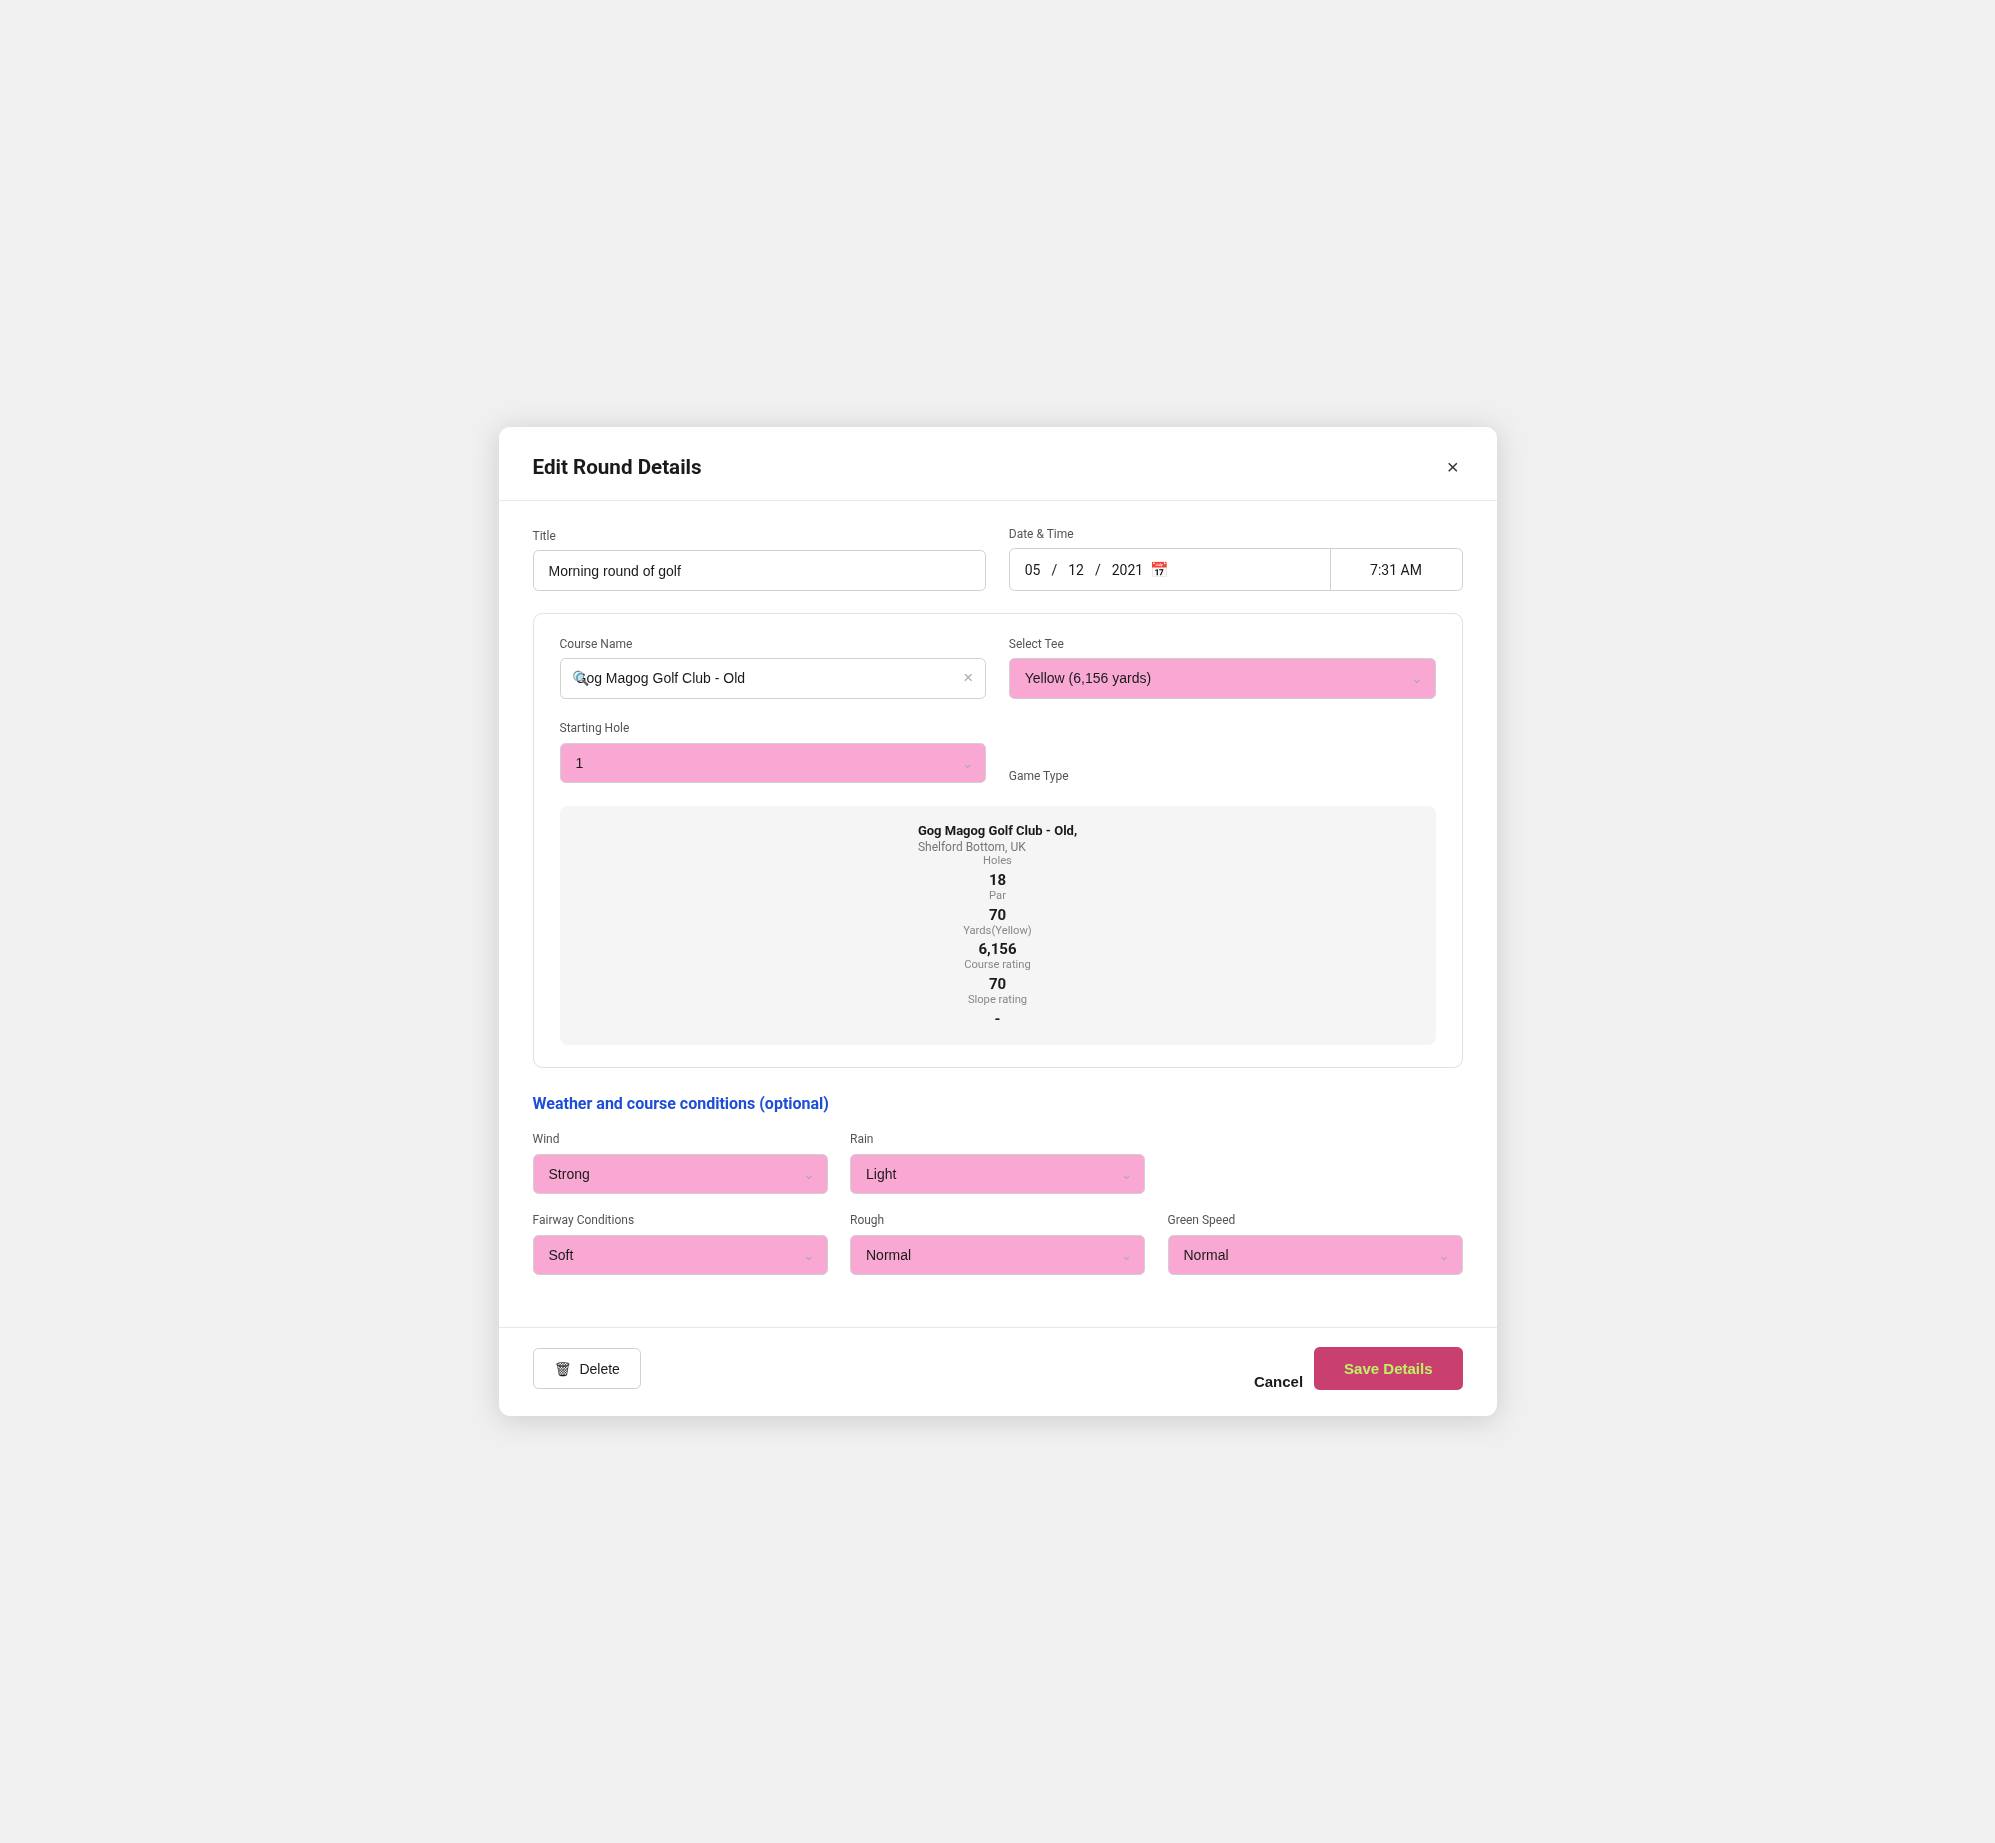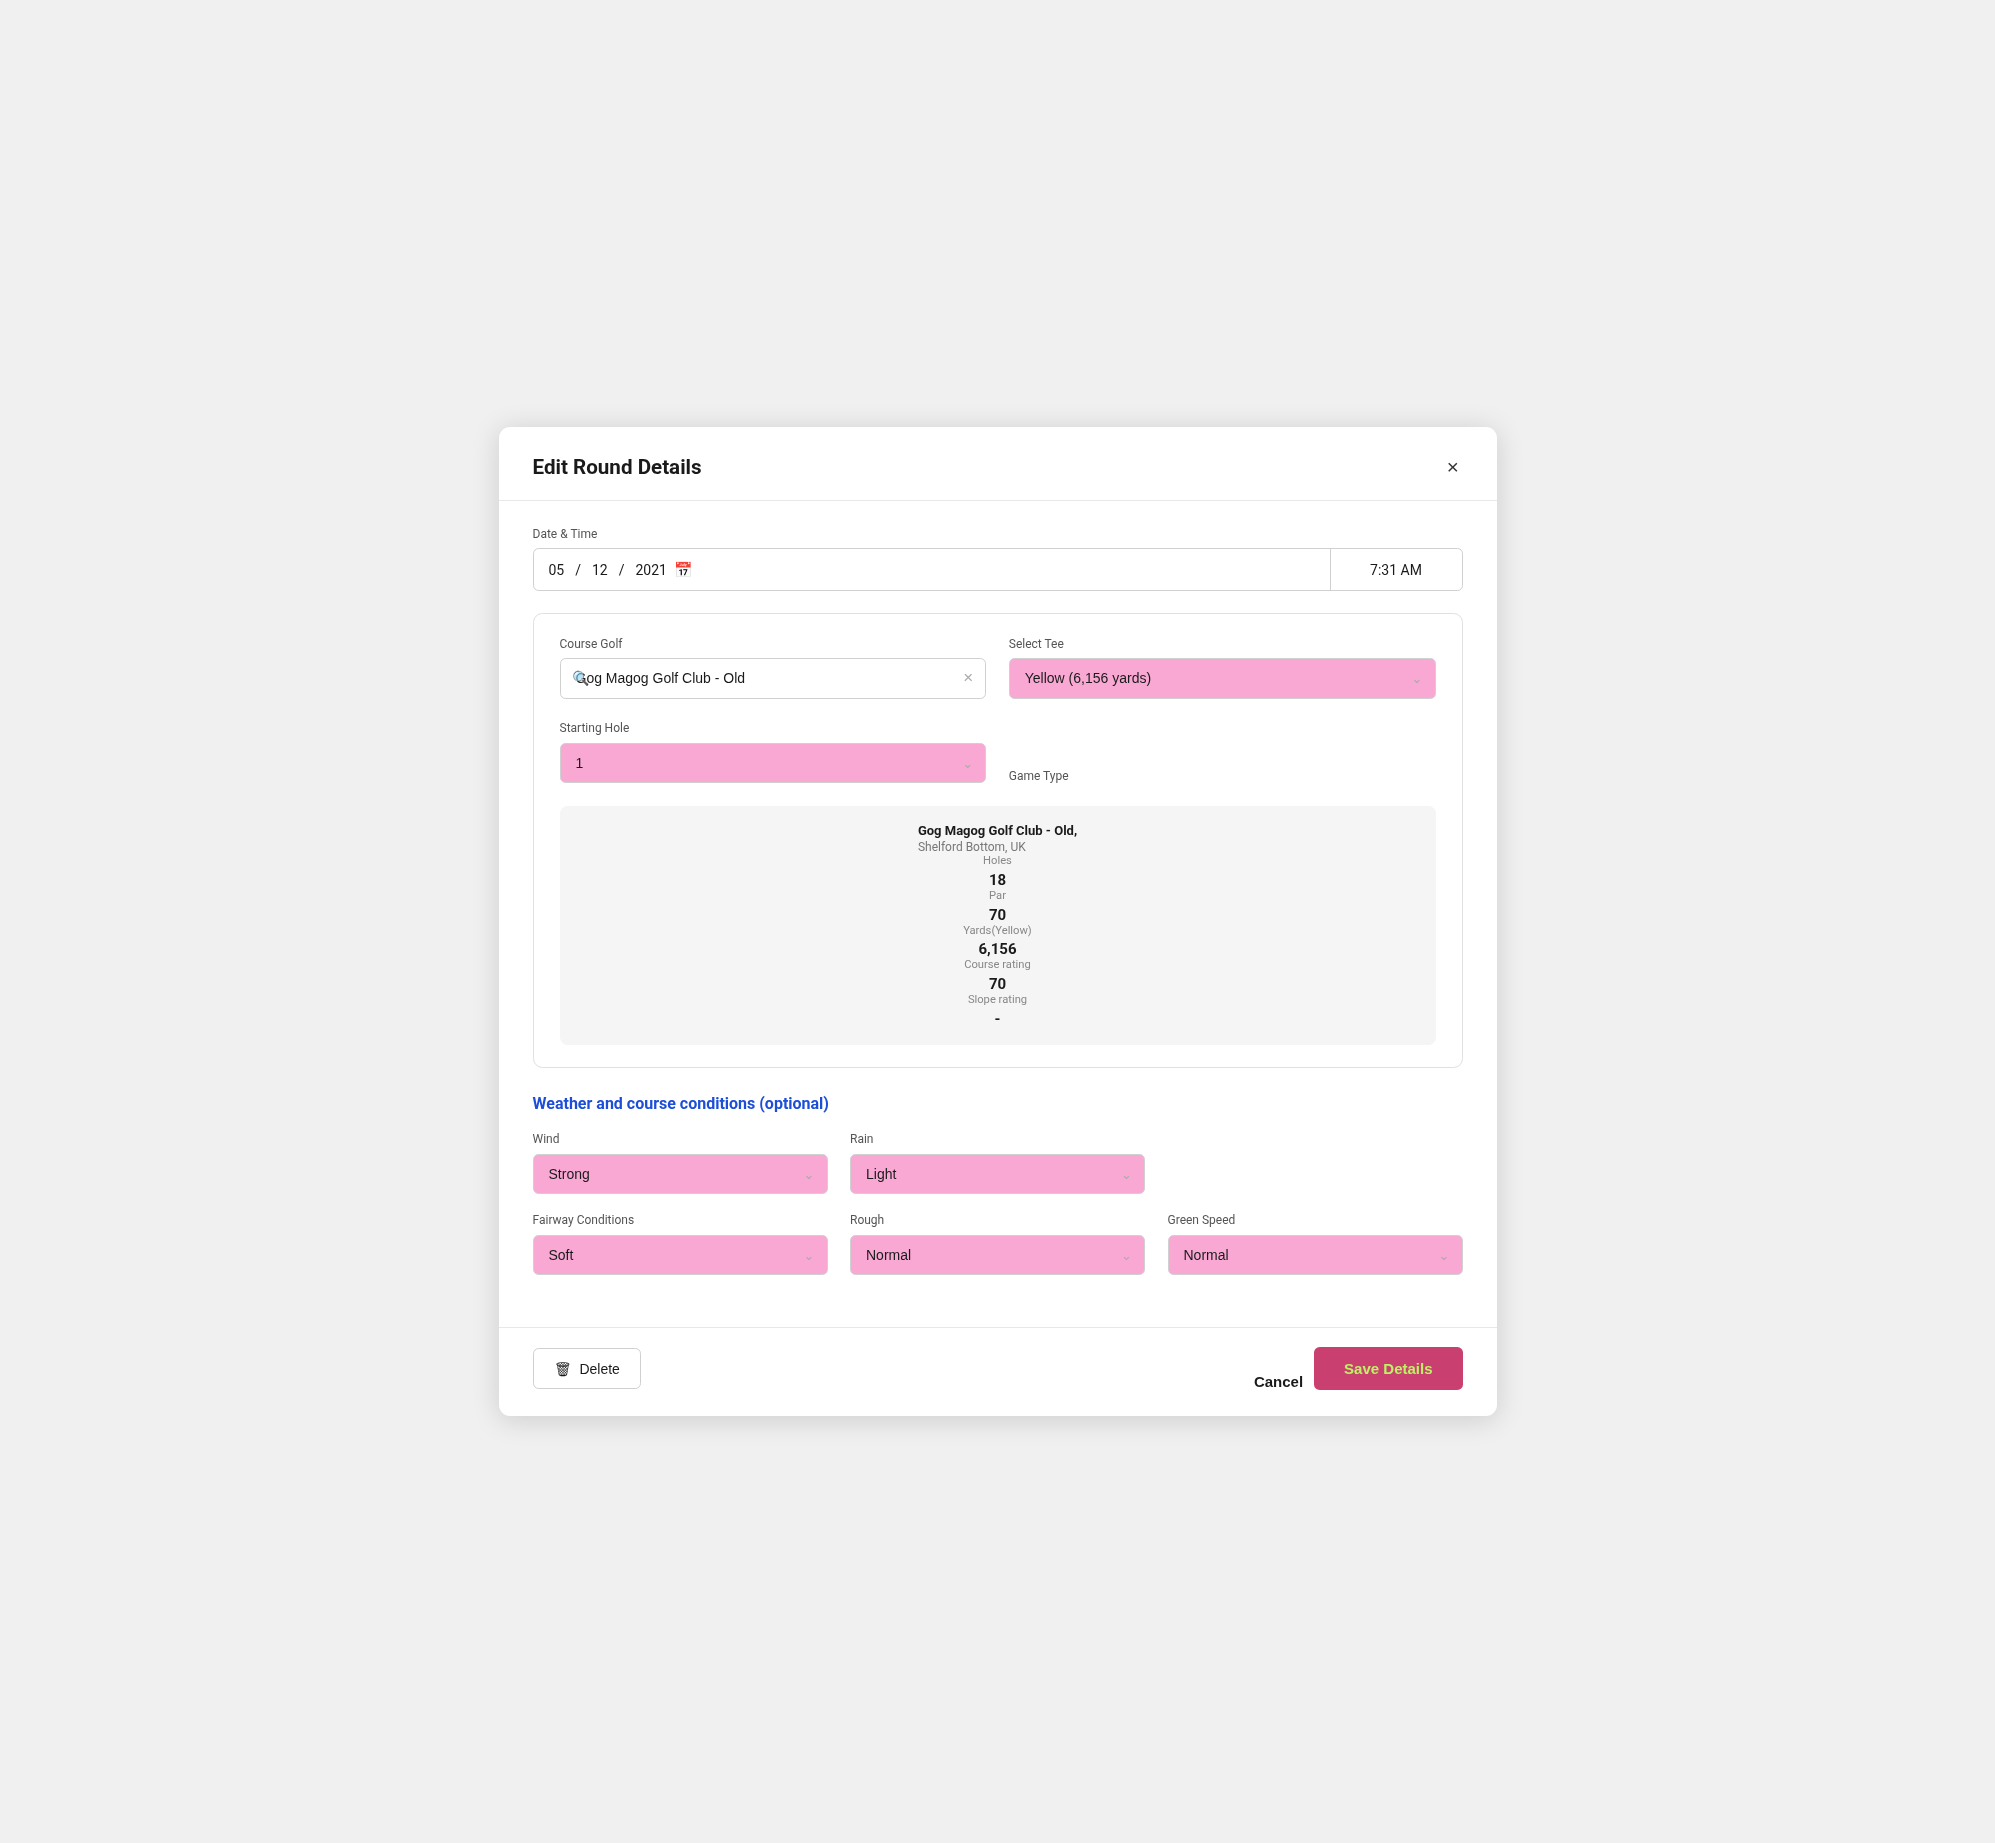--- a/index.html
+++ b/index.html
@@ -299,20 +299,24 @@
 <div class="modal">
 
   <div class="modal-header">
     <span class="modal-title">Edit Round Details</span>
     <button class="close-btn">×</button>
   </div>
 
   <div class="modal-body">
 
     <div class="form-row">
+      <div class="form-group flex-1">
+        <label>Title</label>
+        <input type="text" value="Morning round of golf" style="">
+      </div>
       <div class="form-group flex-date">
         <label>Date &amp; Time</label>
         <div class="date-time-row">
           <div class="date-part">
             <span>05</span>
             <span>&nbsp;/&nbsp;</span>
             <span>12</span>
             <span>&nbsp;/&nbsp;</span>
             <span>2021</span>
             <span class="cal-icon">📅</span>
@@ -322,21 +326,21 @@
           </div>
         </div>
       </div>
     </div>
 
     <div class="section-card">
 
       <div class="form-row">
 
         <div class="form-group flex-1">
-          <label>Course Golf</label>
+          <label>Course Name</label>
           <div class="course-search-wrap">
             <span class="search-icon">🔍</span>
             <input type="text" class="course-search-input" value="Gog Magog Golf Club - Old" style="">
             <button class="course-search-clear">×</button>
           </div>
         </div>
 
         <div class="form-group flex-1">
           <label>Select Tee</label>
           <div class="select-wrap">

